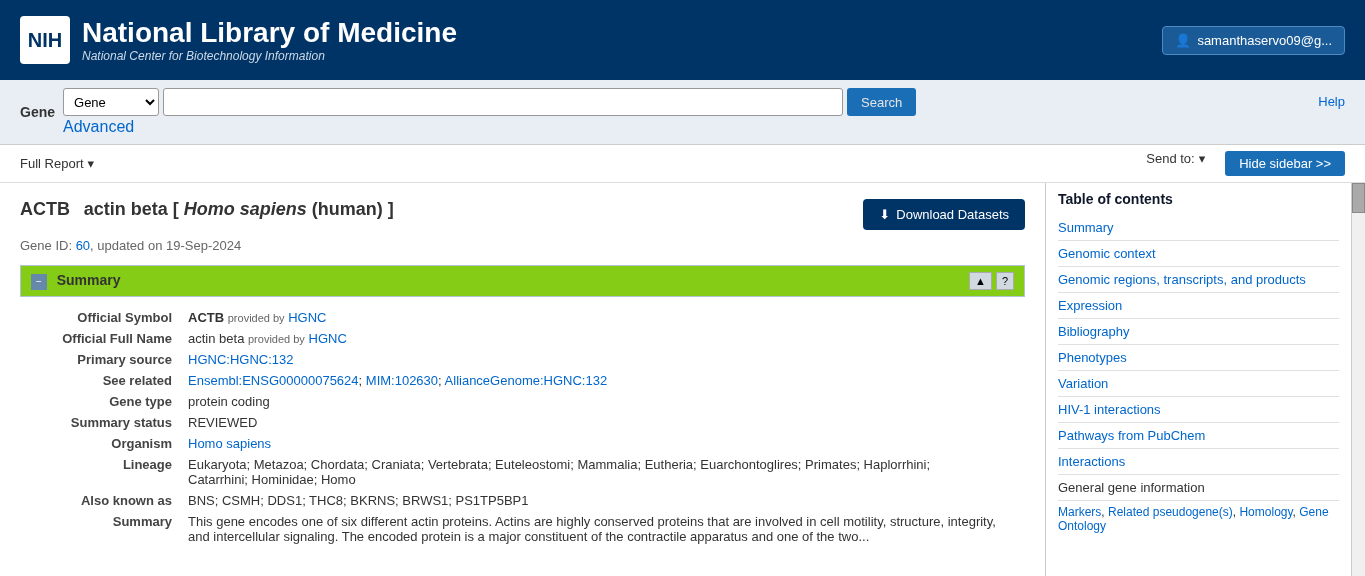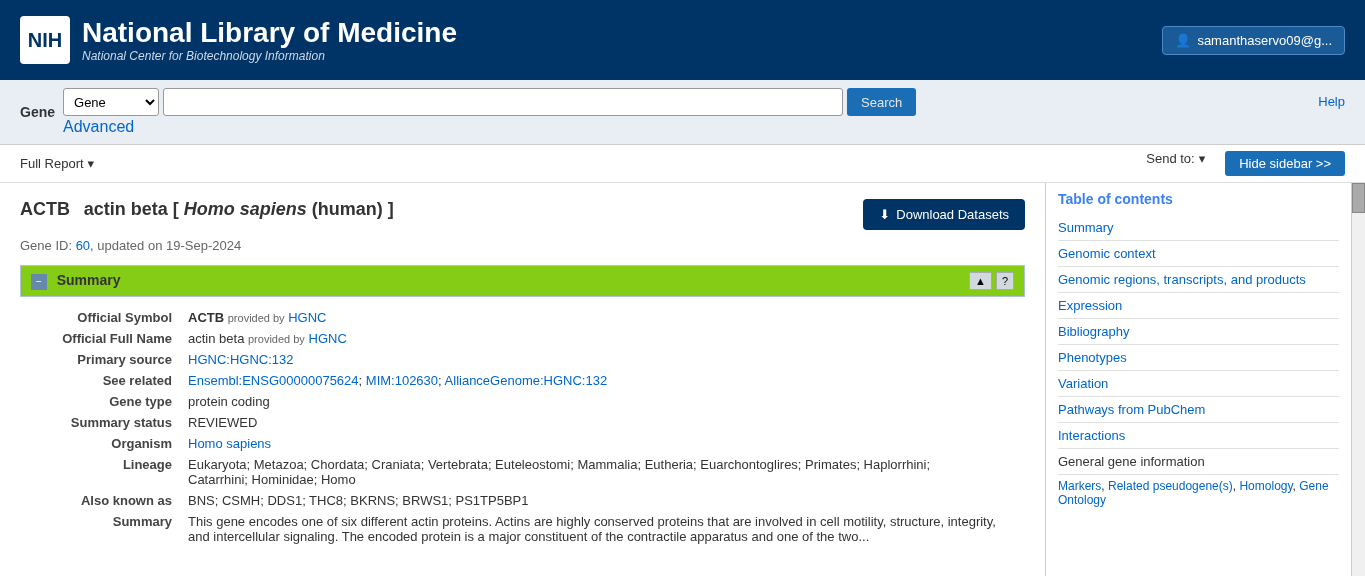--- a/index.html
+++ b/index.html
@@ -219,21 +219,21 @@
 
     
     .data-table { width: 100%; border-collapse: collapse; }
     .data-table tr td { padding: 3px 8px; vertical-align: top; font-size: 13px; }
     .data-table tr td:first-child { text-align: right; font-weight: bold; width: 160px; color: #444; white-space: nowrap; }
     .data-table tr td:last-child { color: #333; }
     .link { color: #0066cc; text-decoration: none; cursor: pointer; }
     .provided-by { font-size: 11px; color: #666; }
 
     
-    .toc-title { color: #3b82f6; font-weight: bold; font-size: 14px; margin-bottom: 8px; }
+    .toc-title { color: #0f172a; font-weight: bold; font-size: 14px; margin-bottom: 8px; }
     .toc-item { 
       padding: 5px 0; 
       border-bottom: 1px solid #e0e0e0; 
       color: #0066cc; 
       cursor: pointer; 
       font-size: 13px;
       text-decoration: none;
       display: block;
     }
 
@@ -384,20 +384,21 @@
   <div class="sidebar">
     <div style="padding-right:14px;">
       <div class="toc-title">Table of contents</div>
       <a href="#" class="toc-item">Summary</a>
       <a href="#" class="toc-item">Genomic context</a>
       <a href="#" class="toc-item">Genomic regions, transcripts, and products</a>
       <a href="#" class="toc-item">Expression</a>
       <a href="#" class="toc-item">Bibliography</a>
       <a href="#" class="toc-item">Phenotypes</a>
       <a href="#" class="toc-item">Variation</a>
+      <a href="#" class="toc-item">HIV-1 interactions</a>
       <a href="#" class="toc-item">Pathways from PubChem</a>
       <a href="#" class="toc-item">Interactions</a>
       <div class="toc-item" style="color:#333;cursor:default;border-bottom:1px solid #e0e0e0;">
         General gene information
       </div>
       <div style="padding: 4px 0; font-size:12px;">
         <a href="#" class="link">Markers</a>, 
         <a href="#" class="link">Related pseudogene(s)</a>, 
         <a href="#" class="link">Homology</a>, 
         <a href="#" class="link">Gene Ontology</a>

